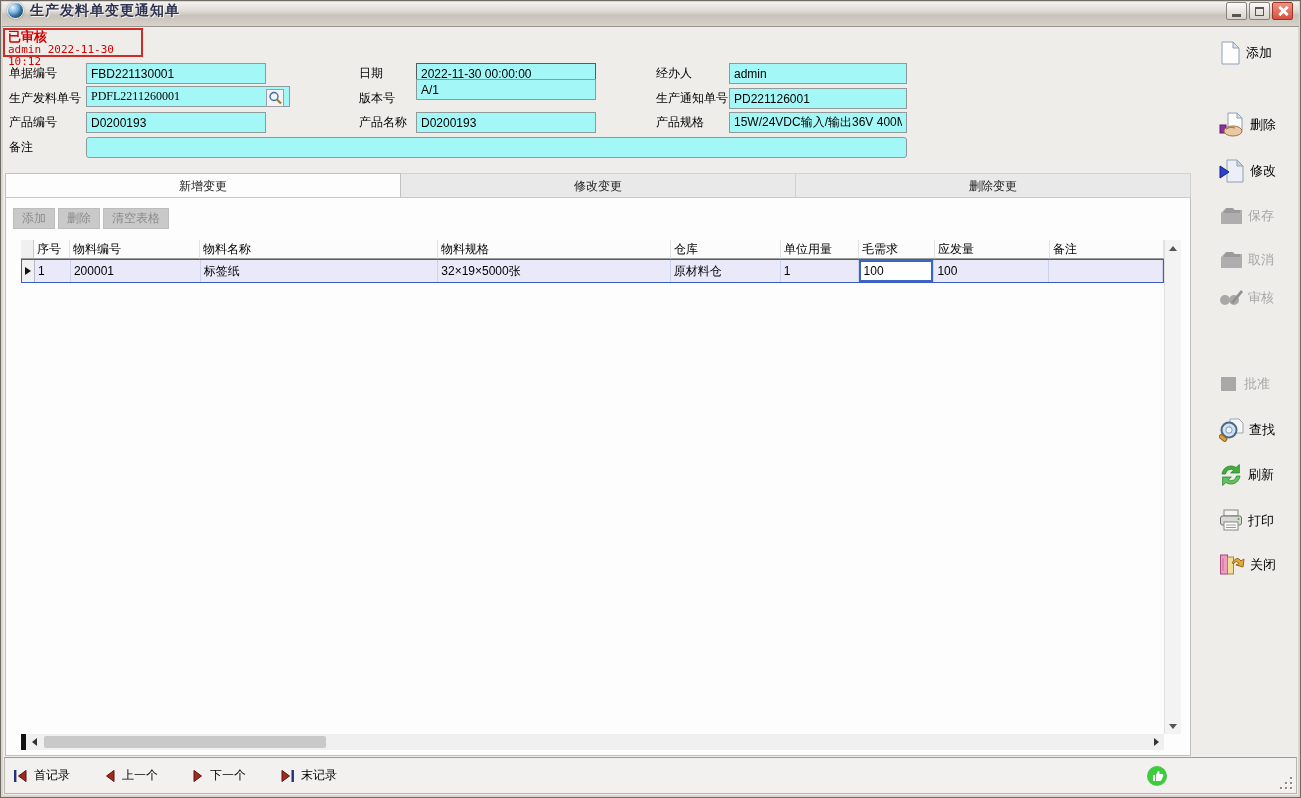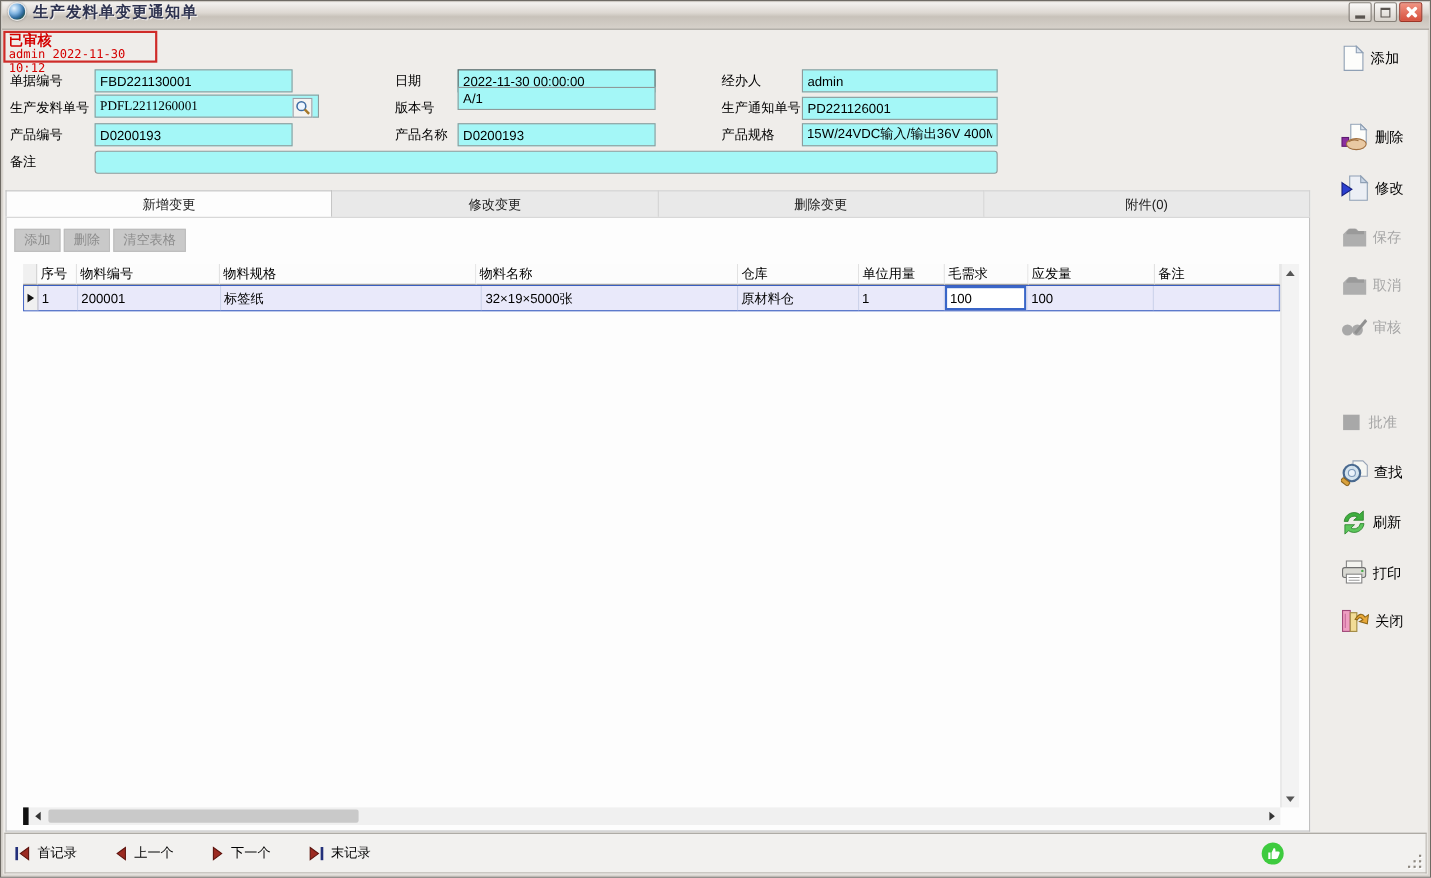--- a/index.html
+++ b/index.html
@@ -152,37 +152,36 @@
   <span class="flabel" style="left:655px;top:111px">产品规格</span>
   <input class="ffield" style="left: 728px; top: 111px; width: 178px;" value="15W/24VDC输入/输出36V 400M">
 
   <span class="flabel" style="left:8px;top:136px">备注</span>
   <input class="ffield" style="left: 85px; top: 136px; width: 821px; border-radius: 3px;" value="">
 
   <div class="tabstrip">
     <div class="tab active">新增变更</div>
     <div class="tab">修改变更</div>
     <div class="tab">删除变更</div>
-    <div class="tab">附件(0)</div>
   </div>
   <div class="panel"></div>
 
   <div class="gridbar">
     <span class="gbtn">添加</span>
     <span class="gbtn">删除</span>
     <span class="gbtn">清空表格</span>
   </div>
 
   <div class="grid">
     <div class="grow ghead">
       <div class="gcell gsel"></div>
       <div class="gcell c0">序号</div>
       <div class="gcell c1">物料编号</div>
+      <div class="gcell c2">物料名称</div>
       <div class="gcell c3">物料规格</div>
-      <div class="gcell c2">物料名称</div>
       <div class="gcell c4">仓库</div>
       <div class="gcell c5">单位用量</div>
       <div class="gcell c6">毛需求</div>
       <div class="gcell c7">应发量</div>
       <div class="gcell c8">备注</div>
     </div>
     <div class="grow gdata">
       <div class="gcell gsel">
           <span class="rowptr"></span>
         </div>

